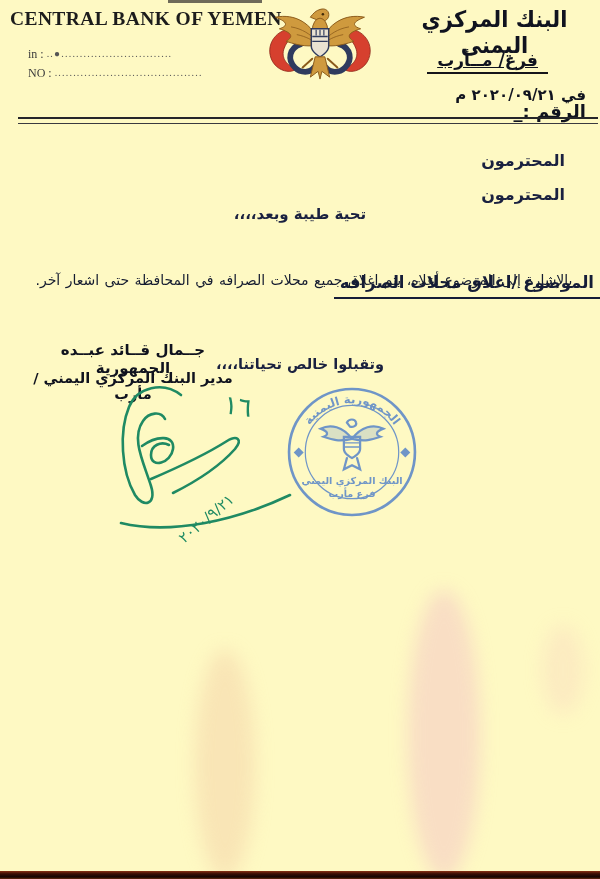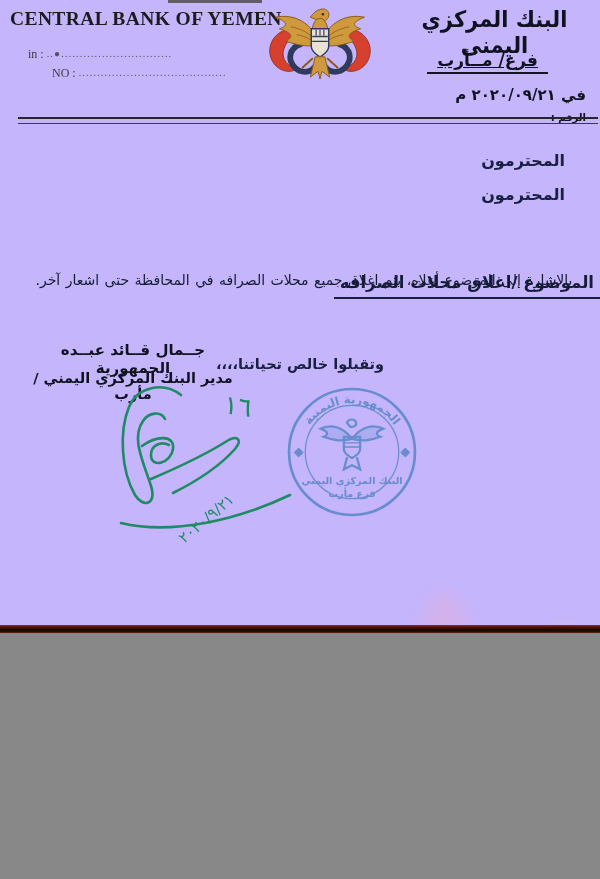--- a/index.html
+++ b/index.html
@@ -1,45 +1,45 @@
 <!DOCTYPE html>
 <html lang="ar"><head>
 <meta charset="utf-8">
 <style>
   html,body{margin:0;padding:0;}
   body{background:#888;font-family:"DejaVu Sans",sans-serif;}
   .page{
-    position:relative;width:600px;height:633px;margin:0 auto;
-    background:#c4b5fd;overflow:hidden;
+    position:relative;width:600px;height:879px;margin:0 auto;
+    background:#fef9c3;overflow:hidden;
     box-shadow:0 0 6px rgba(0,0,0,.4);
   }
   
   .top-smudge{position:absolute;left:168px;top:0;width:94px;height:3px;background:#4a463e;opacity:.8;}
   .bottom-bar{position:absolute;left:0;bottom:0;width:600px;height:8px;
     background:linear-gradient(to bottom,#8a3014 0%,#3a0e04 35%,#120402 75%,#6a2a10 100%);}
   .pink-streak{position:absolute;filter:blur(9px);border-radius:50%;pointer-events:none;}
   .streak-a{left:195px;top:650px;width:60px;height:230px;background:rgba(243,198,160,.38);}
   .streak-b{left:408px;top:590px;width:72px;height:290px;background:rgba(240,170,200,.34);}
   .streak-c{left:542px;top:625px;width:42px;height:90px;background:rgba(248,205,190,.30);}
 
   
   .en-title{position:absolute;left:10px;top:8px;font-family:"Liberation Serif",serif;
     font-weight:bold;font-size:19.5px;letter-spacing:.4px;color:#1c1c1c;}
   .ref-line{position:absolute;color:#3c3c3c;font-family:"Liberation Serif",serif;font-size:12px;}
   .ref-in{left:28px;top:47px;}
-  .ref-no{left:28px;top:66px;margin-left:24px;}
+  .ref-no{left:28px;top:66px;}
   .ref-dots{font-size:10px;letter-spacing:1.2px;color:#555;vertical-align:1px;}
 
   .ar{direction:rtl;color:#1a2140;}
   .ar-title{position:absolute;right:8px;top:8px;width:195px;text-align:center;
     font-weight:900;font-size:21px;color:#10131f;transform:scaleY(1.08);}
   .branch{position:absolute;right:52px;top:50px;font-weight:900;font-size:17px;
     padding:0 10px 2px;border-bottom:2px solid #15151a;color:#10131f;text-decoration:underline;}
   .date-line{position:absolute;right:14px;top:86px;font-weight:bold;font-size:15px;color:#10131f;}
-  .num-label{position:absolute;right:14px;top:101px;font-weight:bold;font-size:10px;color:#10131f;margin-top:11px;}
+  .num-label{position:absolute;right:14px;top:101px;font-weight:bold;font-size:18px;color:#10131f;}
   .double-rule{position:absolute;left:18px;right:2px;top:117px;height:4px;
     border-top:2.2px solid #26262a;border-bottom:1.4px solid #3a3a40;}
 
   .emblem{position:absolute;left:262px;top:2px;}
 
   
   .rcpt-row{position:absolute;left:0;width:600px;display:flex;direction:rtl;
     justify-content:space-between;padding:0 35px 0 45px;box-sizing:border-box;
     font-weight:bold;font-size:16px;color:#1a2140;}
   .rcpt-1{top:151px;}
@@ -111,20 +111,21 @@
   <div class="ar num-label">الرقم :_</div>
   <div class="double-rule"></div>
 
   <div class="rcpt-row rcpt-1">
     <span>المحترمون</span>
   </div>
   <div class="rcpt-row rcpt-2">
     <span>المحترمون</span>
   </div>
 
+  <div class="greeting">تحية طيبة وبعد،،،،</div>
 
   <div class="subject-wrap">
     <span class="subject">الموضوع /اغلاق محلات الصرافه</span>
   </div>
 
   <div class="body-text">بالإشارة إلى الموضوع أعلاه، يتم اغلاق جميع محلات الصرافه في المحافظة حتى اشعار آخر.</div>
 
   <div class="closing">وتقبلوا خالص تحياتنا،،،،</div>
 
   <div class="sig-name">جــمال قــائد عبــده الجمهورية</div>

